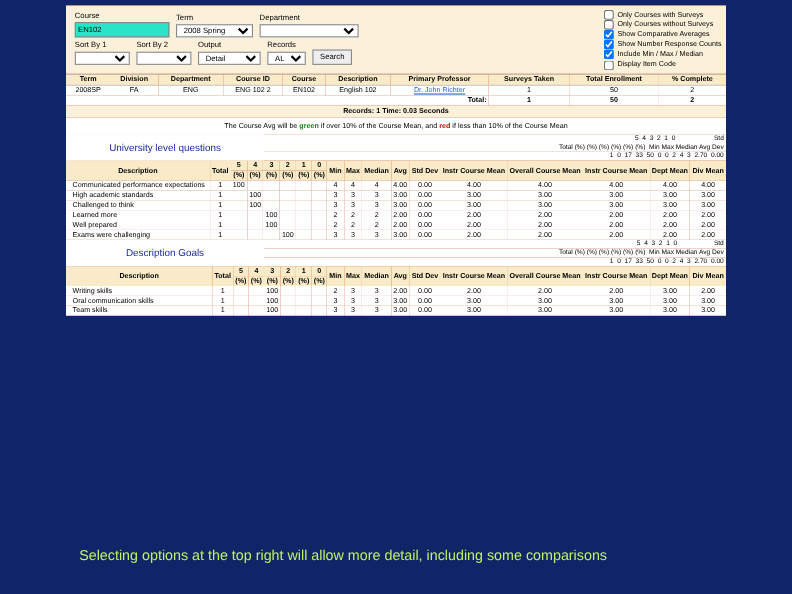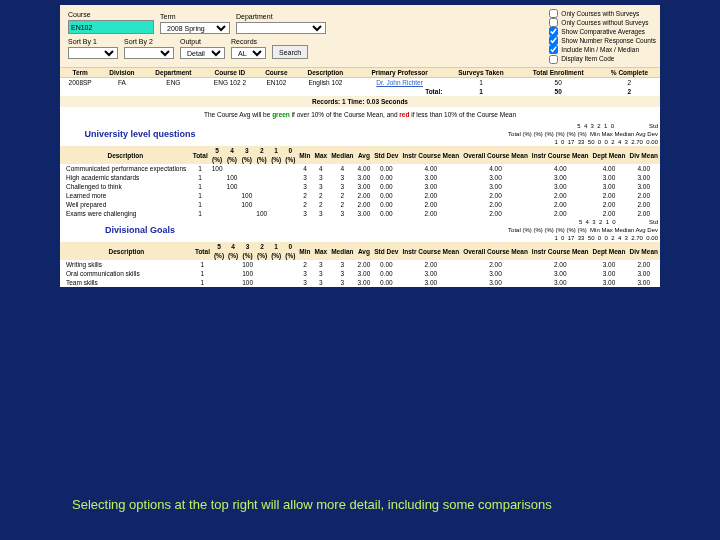--- a/index.html
+++ b/index.html
@@ -19,21 +19,21 @@
   table{border-collapse:collapse;width:100%;font-size:6.5px}
   th,td{padding:1px 2px;white-space:nowrap;text-align:center}
   .results th{background:#F9EAC8;font-weight:bold;border-top:1px solid #ccc;border-bottom:1px solid #ccc}
   .results td{background:#fff}
   .prof{color:#2b5fcf;text-decoration:underline}
   .totalrow td{font-weight:bold}
   .meta{text-align:center;font-size:6.5px;font-weight:bold;padding:2px;background:#faf1da}
   .note{font-size:6.5px;text-align:center;padding:4px;background:#fff}
   .green{color:#0a8a0a;font-weight:bold}
   .red{color:#c00;font-weight:bold}
-  .section-title{font-weight:bold;color:#1b2aa0;font-size:9px;padding:2px 5px;background:#fff}
+  .section-title{font-weight:normal;color:#1b2aa0;font-size:9px;padding:2px 15px;background:#fff}
   .pivot th{background:#F9EAC8;font-weight:bold}
   .pivot td.desc{text-align:left;padding-left:6px}
   .pivot tbody tr:nth-child(odd){background:#fff}
   .pivot tbody tr:nth-child(even){background:#fff}
   .cap{position:absolute;left:72px;top:497px;width:580px;font-family:Verdana,Arial,sans-serif;font-size:13px;color:#000}
 </style>
 </head>
 <body>
 
 <div class="stage">
@@ -84,21 +84,21 @@
       <div class="fcol">
           <span class="flabel">Sort By 1</span>
         <select class="sel" style="width:50px"><option></option></select>
         </div>
       <div class="fcol">
           <span class="flabel">Sort By 2</span>
         <select class="sel" style="width:50px"><option></option></select>
         </div>
       <div class="fcol">
           <span class="flabel">Output</span>
-        <select class="sel" style="width:45px"><option>Detail</option></select>
+        <select class="sel" style="width:57px"><option>Detail</option></select>
         </div>
       <div class="fcol">
           <span class="flabel">Records</span>
         <select class="sel" style="width:35px"><option>ALL</option></select>
         </div>
       <button class="search">Search</button>
     </div>
   </div>
 
   <table class="results">
@@ -312,21 +312,21 @@
           <td>2.00</td>
           <td>2.00</td>
           <td>2.00</td>
         </tr>
       </tbody>
   </table>
 
   <table class="pivot">
     <tbody>
         <tr>
-      <td rowspan="3" class="section-title" style="width:150px;background:#fff">Divisional Goals</td>
+      <td rowspan="3" class="section-title" style="width:150px;background:#fff">Description Goals</td>
       <td style="text-align:right;font-size:6px" colspan="18">5&nbsp;&nbsp;4&nbsp;&nbsp;3&nbsp;&nbsp;2&nbsp;&nbsp;1&nbsp;&nbsp;0&nbsp;&nbsp;&nbsp;&nbsp;&nbsp;&nbsp;&nbsp;&nbsp;&nbsp;&nbsp;&nbsp;&nbsp;&nbsp;&nbsp;&nbsp;&nbsp;&nbsp;&nbsp;&nbsp;&nbsp;Std</td>
     </tr>
     <tr>
           <td style="text-align:right;font-size:6px" colspan="18">Total (%) (%) (%) (%) (%) (%)&nbsp;&nbsp;Min Max Median Avg Dev</td>
         </tr>
     <tr>
           <td style="text-align:right;font-size:6px" colspan="18">
       <span>1</span>&nbsp;&nbsp;<span>0</span>&nbsp;&nbsp;<span>17</span>&nbsp;&nbsp;<span>33</span>&nbsp;&nbsp;<span>50</span>&nbsp;&nbsp;<span>0</span>&nbsp;&nbsp;<span>0</span>&nbsp;&nbsp;<span>2</span>&nbsp;&nbsp;<span>4</span>&nbsp;&nbsp;<span>3</span>&nbsp;&nbsp;<span>2.70</span>&nbsp;&nbsp;<span>0.00</span>
     </td>
         </tr>

